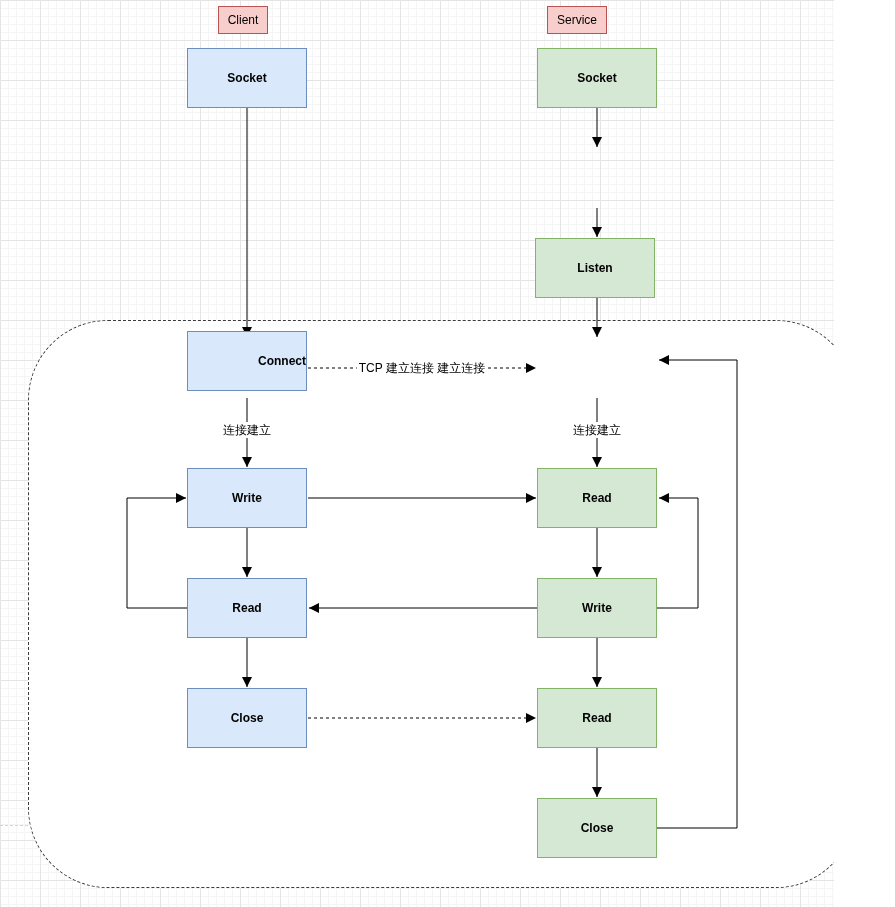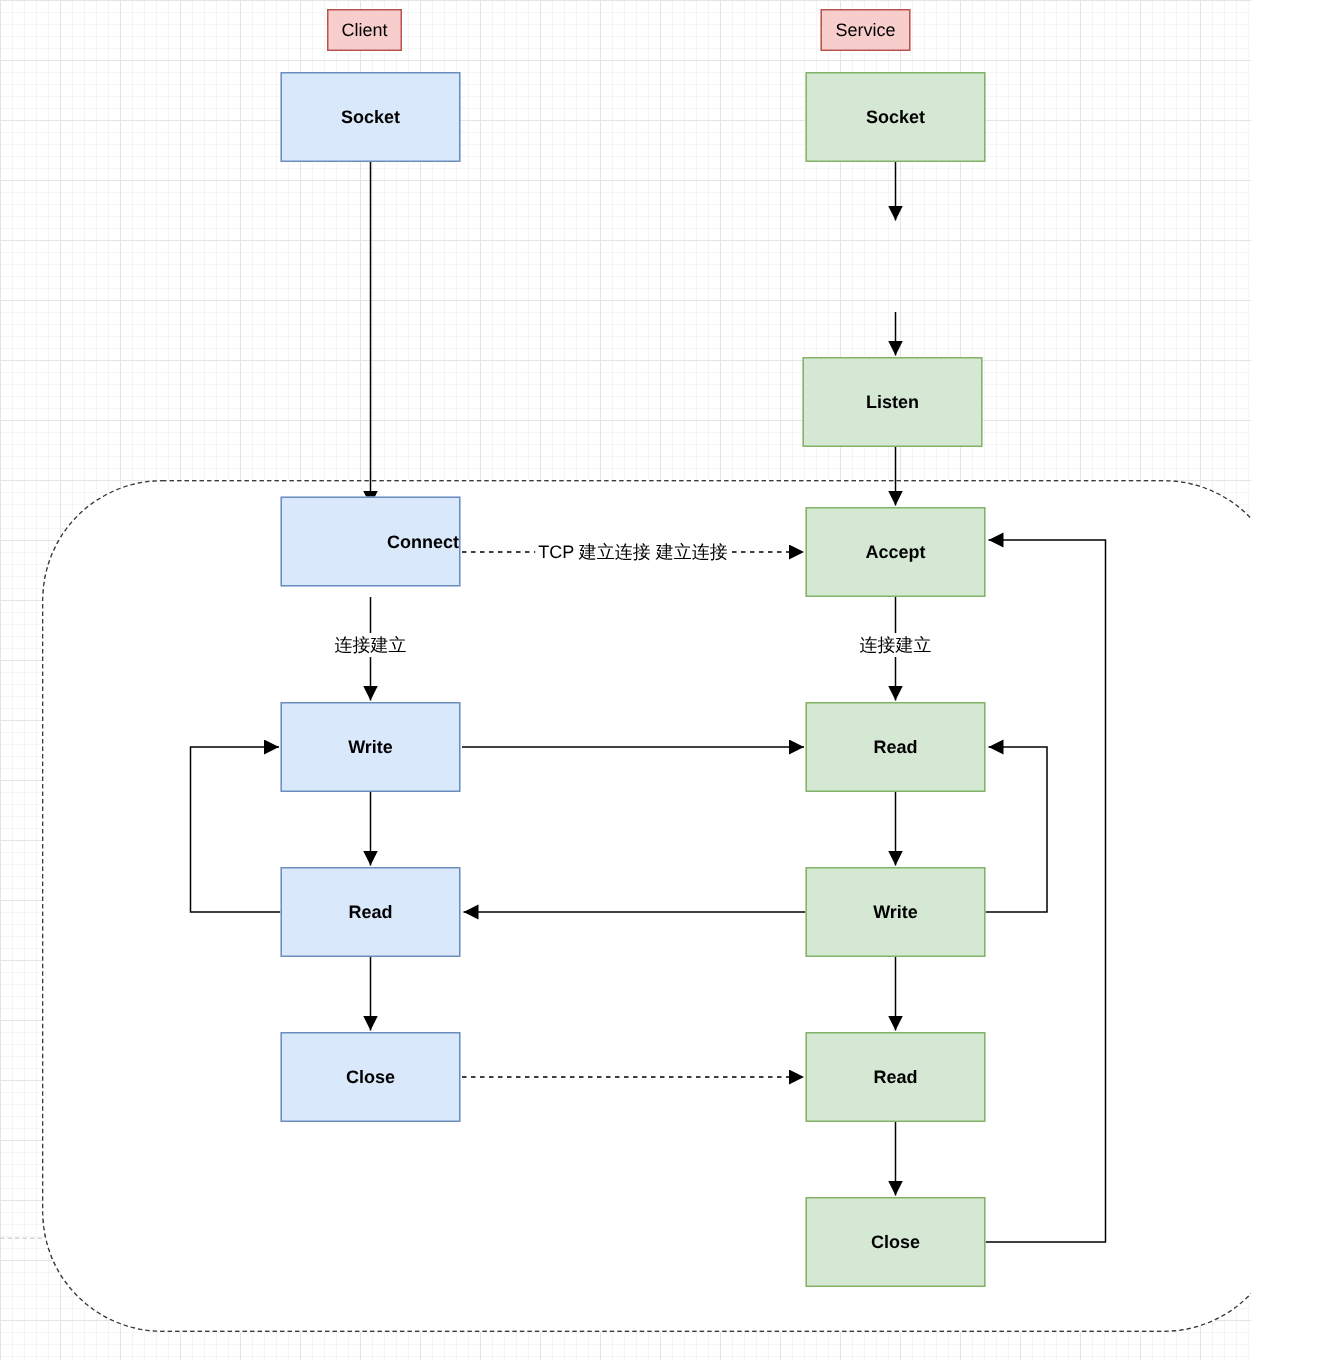--- a/index.html
+++ b/index.html
@@ -118,23 +118,20 @@
   <div class="node blue" style="left:187px;top:688px;">
     <span>Close</span>
   </div>
 
   <div class="node green" style="left:537px;top:48px;">
     <span>Socket</span>
   </div>
   <div class="node green" style="left:519px;top:238px;margin-left:16px;">
     <span>Listen</span>
   </div>
-  <div class="node green" style="left:537px;top:338px;">
-    <span>Accept</span>
-  </div>
   <div class="node green" style="left:537px;top:468px;">
     <span>Read</span>
   </div>
   <div class="node green" style="left:537px;top:578px;">
     <span>Write</span>
   </div>
   <div class="node green" style="left:537px;top:688px;">
     <span>Read</span>
   </div>
   <div class="node green" style="left:537px;top:798px;">

